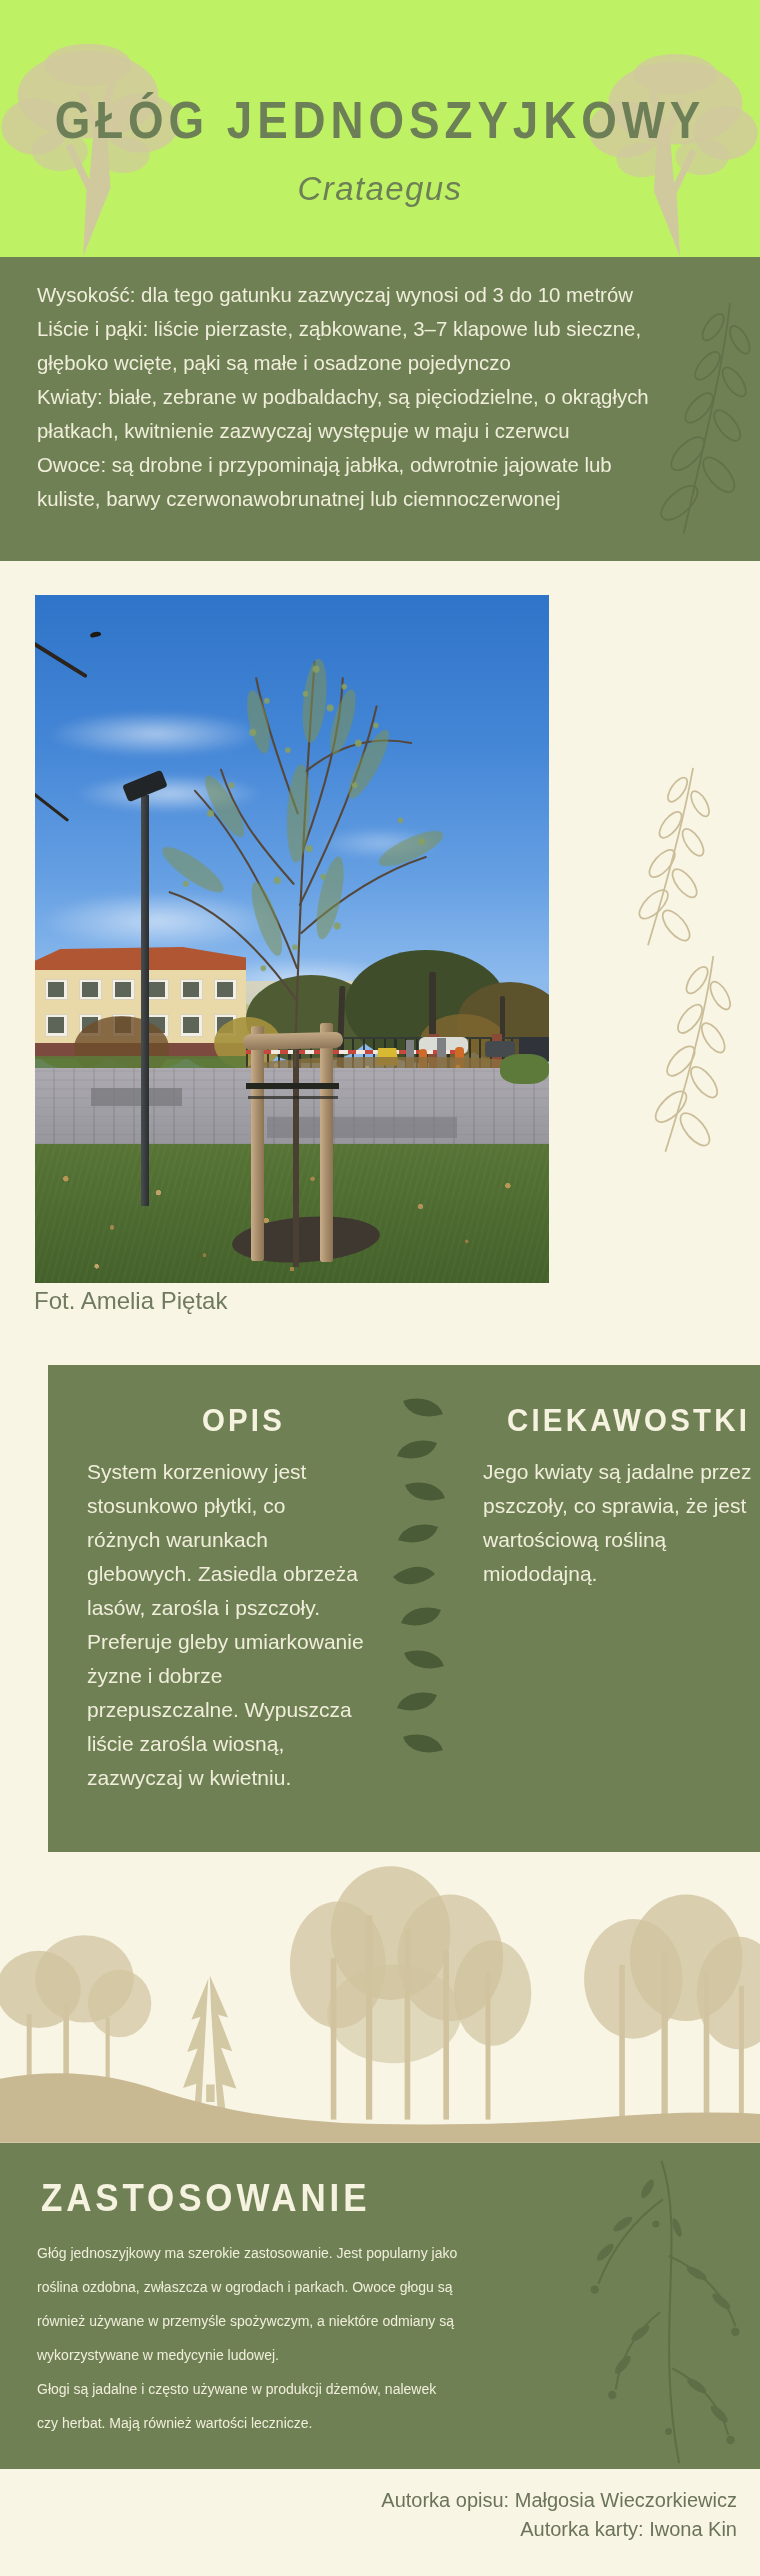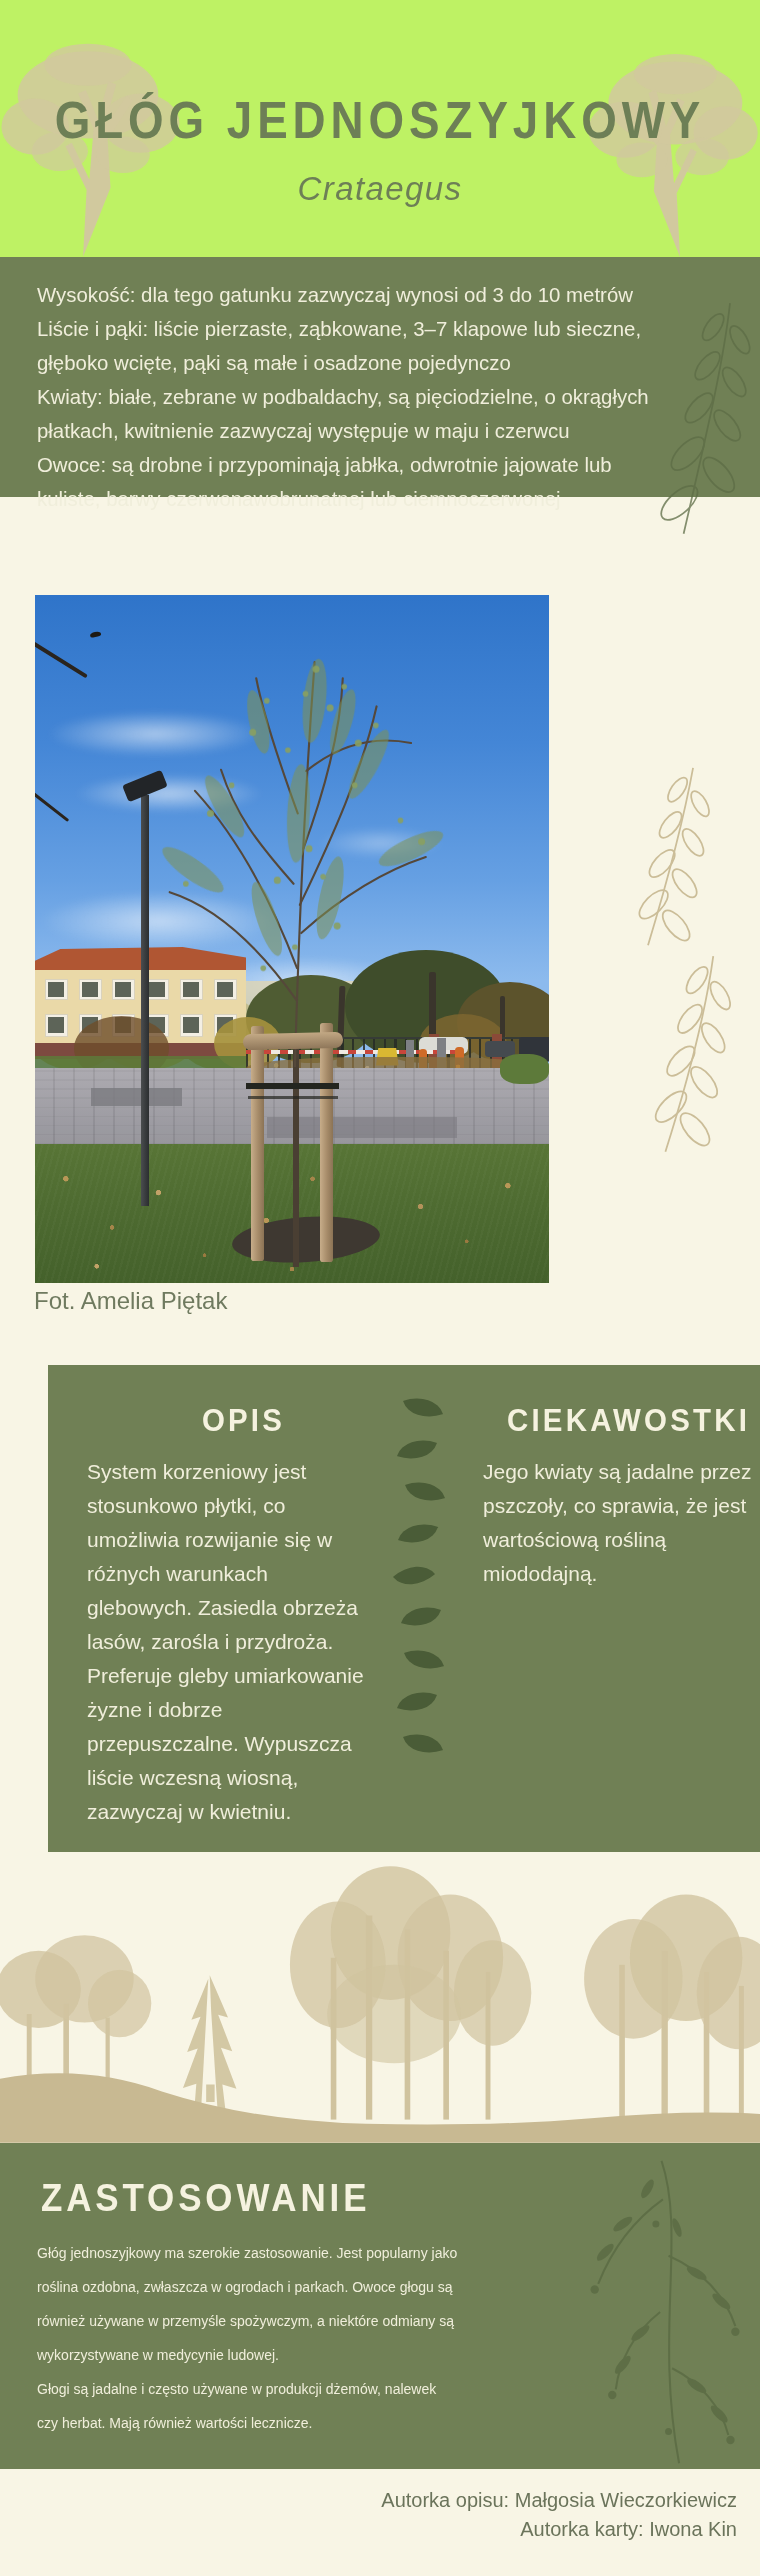--- a/index.html
+++ b/index.html
@@ -12,21 +12,21 @@
   .header{left:0;top:0;width:760px;height:257px;background:#bef264;}
   .title{left:0;top:90px;width:760px;text-align:center;color:#6d7f56;
          font-size:52px;font-weight:bold;letter-spacing:5.6px;transform:scaleX(.88);
          white-space:nowrap;}
   .subtitle{left:0;top:170px;width:760px;text-align:center;color:#6d7f56;
             font-size:33px;font-style:italic;letter-spacing:1.4px;}
   .tree-sil{opacity:.92;}
 
   
   .band{left:0;width:760px;background:#708055;}
-  .band1{top:257px;height:240px;}
+  .band1{top:257px;height:304px;}
   .band-text{color:#f0eedb;font-size:20.4px;line-height:34px;}
   .band1 .band-text{left:37px;top:21px;width:690px;}
 
   
   .photo-section{left:0;top:561px;width:760px;height:804px;background:#f8f5e5;}
   .photo{left:35px;top:34px;width:514px;height:688px;overflow:hidden;background:#4a8ad9;}
   .caption{left:34px;top:726px;font-size:24px;color:#6f7a5f;}
 
   
   .sky{left:0;top:0;width:514px;height:493px;
@@ -332,28 +332,27 @@
     </svg>
   </section>
 
   <section class="abs band band2">
     <h2 class="abs col-heading opis-heading" style="margin:0;">OPIS</h2>
     <h2 class="abs col-heading ciek-heading" style="margin:0;">CIEKAWOSTKI</h2>
 
     <div class="abs col-text opis-text">
       <div>System korzeniowy jest</div>
       <div>stosunkowo płytki, co</div>
-      <div>umożliwia rozwijanie się w</div>
       <div>różnych warunkach</div>
       <div>glebowych. Zasiedla obrzeża</div>
-      <div>lasów, zarośla i przydroża.</div>
+      <div>lasów, zarośla i pszczoły.</div>
       <div>Preferuje gleby umiarkowanie</div>
       <div>żyzne i dobrze</div>
       <div>przepuszczalne. Wypuszcza</div>
-      <div>liście wczesną wiosną,</div>
+      <div>liście zarośla wiosną,</div>
       <div>zazwyczaj w kwietniu.</div>
     </div>
 
     <div class="abs col-text ciek-text">
       <div>Jego kwiaty są jadalne przez</div>
       <div>pszczoły, co sprawia, że jest</div>
       <div>wartościową rośliną</div>
       <div>miododajną.</div>
     </div>
 

